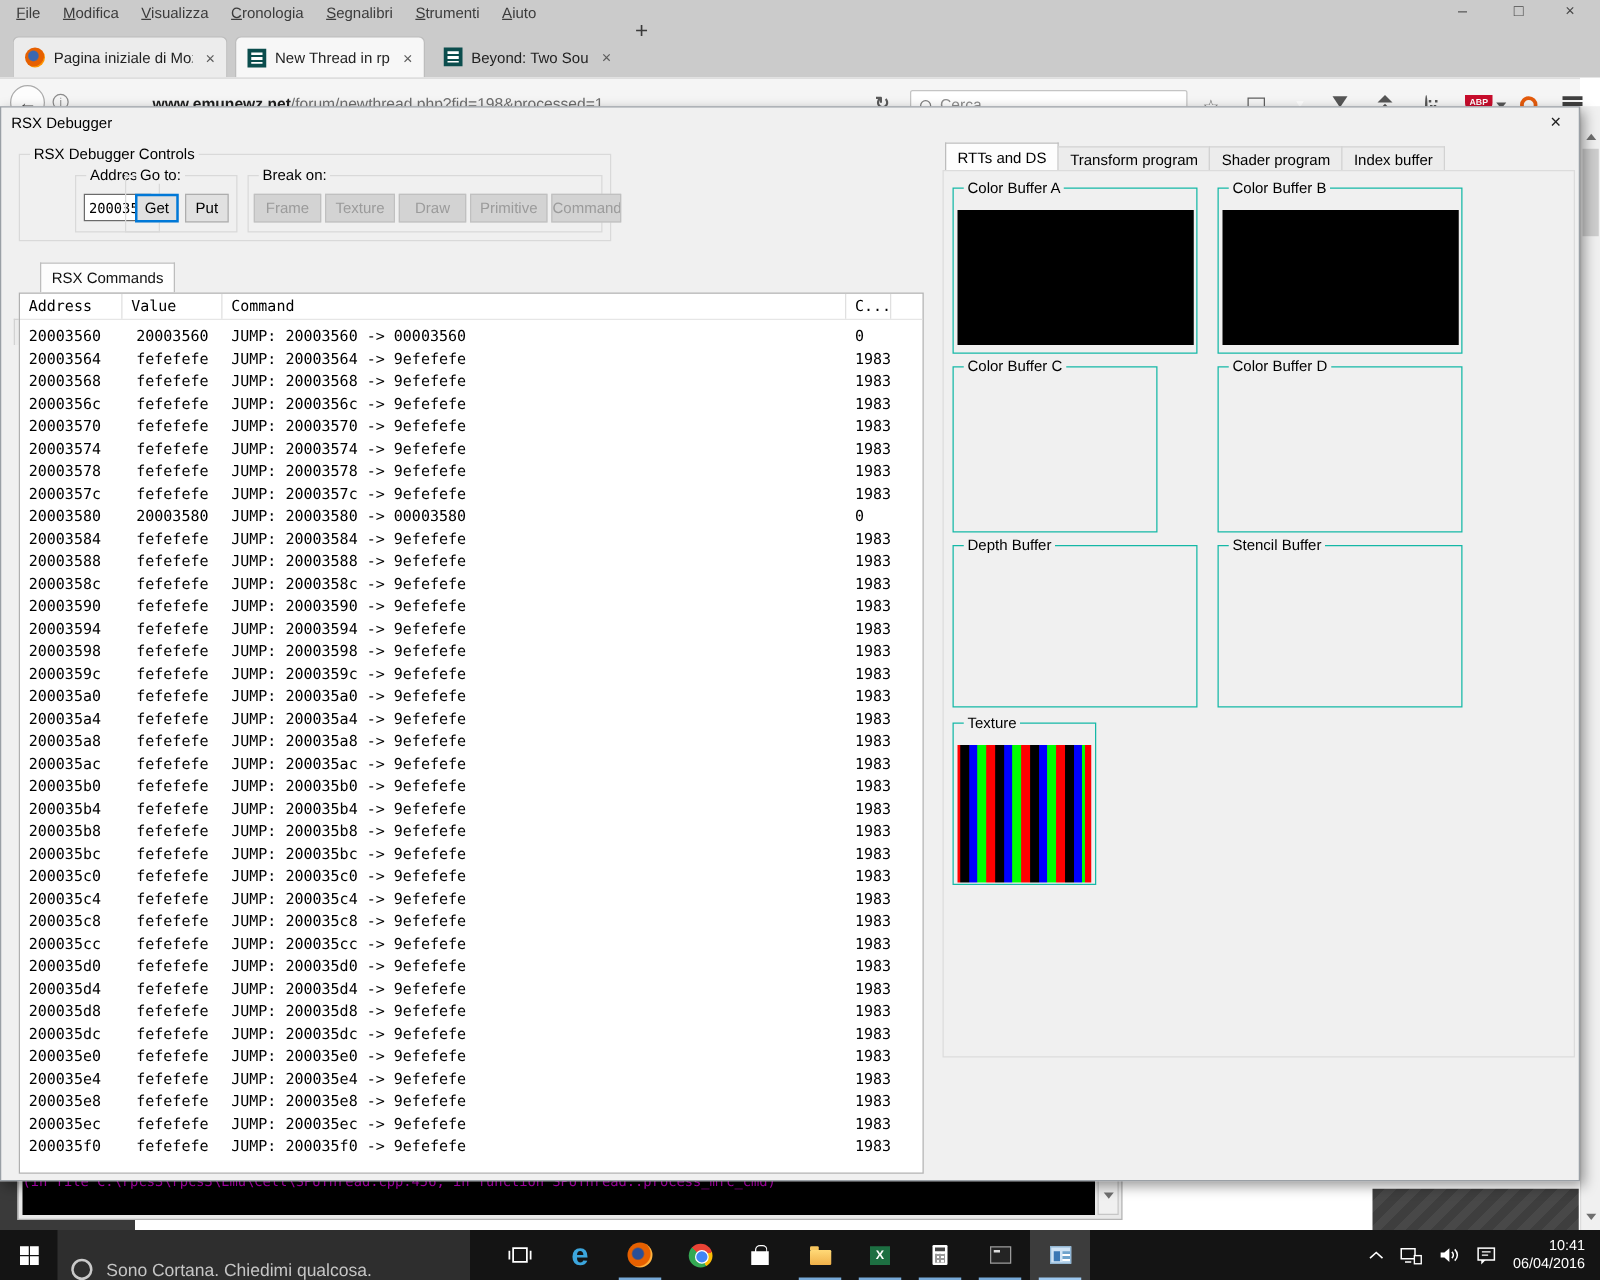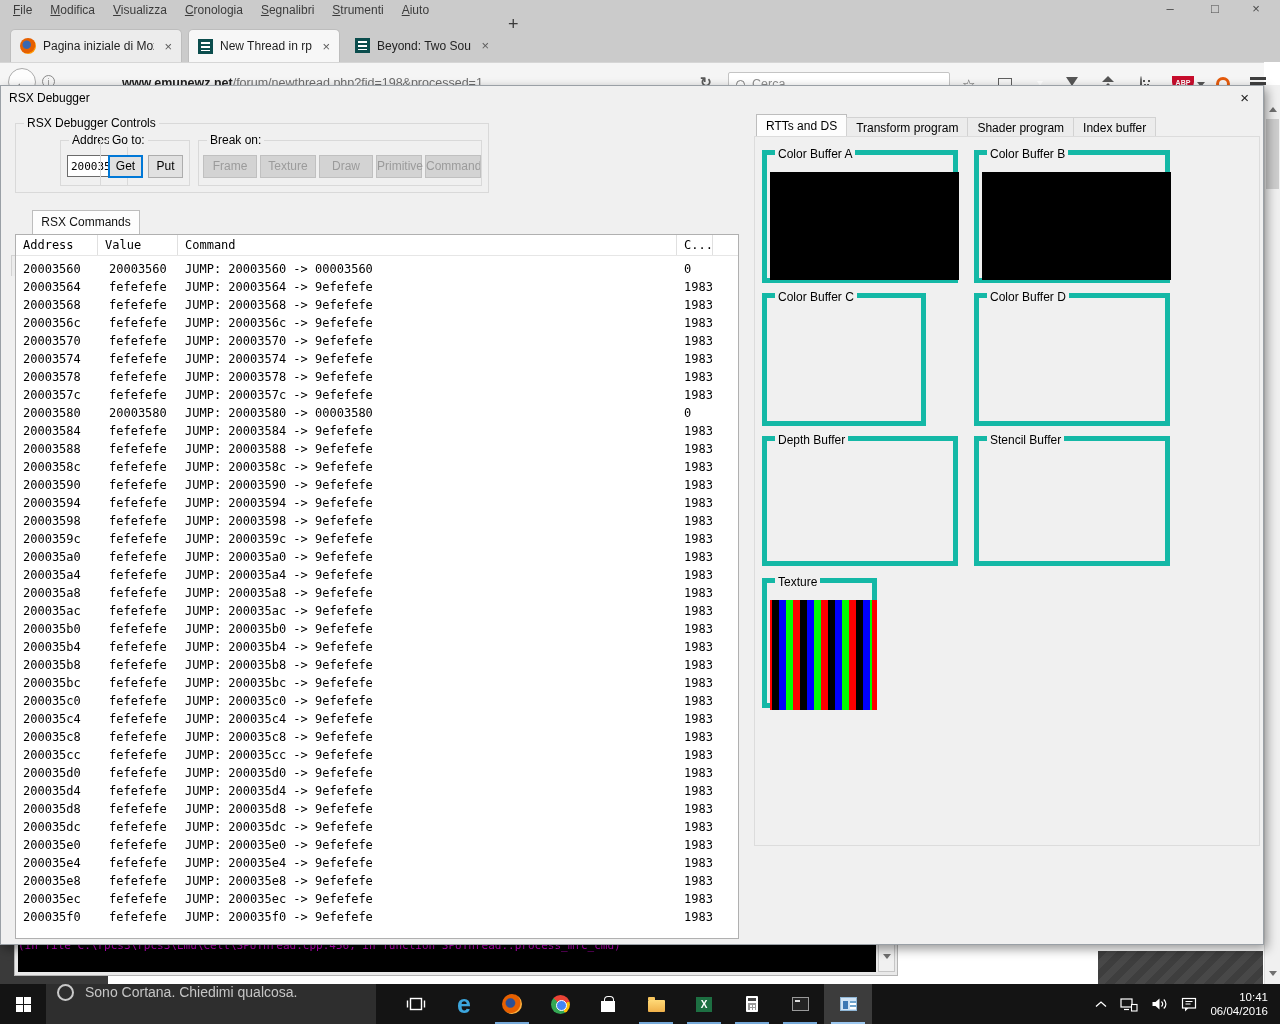--- a/index.html
+++ b/index.html
@@ -111,21 +111,21 @@
     font-family:"DejaVu Sans Mono", monospace; font-size:11px; padding:1px 3px; background:#fff; }
   .goto-grp { left:84px; top:16px; width:90px; height:46px; }
   .break-grp { left:182px; top:16px; width:284px; height:46px; }
   .btn { position:absolute; top:14px; height:23px; background:#e1e1e1; border:1px solid #adadad;
     font-size:12px; text-align:center; line-height:20px; }
   .btn-get { left:7px; width:35px; border:2px solid #0078d7; line-height:18px; }
   .btn-put { left:47px; width:35px; }
   .break-row { position:absolute; left:4px; top:14px; display:flex; gap:3px; }
   .btn-dis { position:static; height:23px; background:#d3d3d3; border:1px solid #c0c0c0; color:#9b9b9b;
     font-size:12px; text-align:center; line-height:21px; }
-  .bd-0{width:54px;} .bd-1{width:56px;} .bd-2{width:54px;} .bd-3{width:46px;} .bd-4{width:56px; overflow:hidden;}
+  .bd-0{width:54px;} .bd-1{width:56px;} .bd-2{width:54px;} .bd-3{width:62px;} .bd-4{width:56px; overflow:hidden;}
 
   .dtabs { position:absolute; left:10px; top:124px; display:flex; align-items:flex-end;flex-direction:column; }
   .dtab { height:21px; padding:0 8px; font-size:12px; background:#ececec; border:1px solid #d2d2d2;
     border-bottom:none; line-height:20px; margin-right:-1px; color:#111; }
   .dtab.active { height:24px; background:#fdfdfd; border:1px solid #bdbdbd; border-bottom:none; line-height:23px; }
 
   .rsx-table { position:absolute; left:14px; top:148px; width:724px; height:705px; background:#fff;
     border:1px solid #b0b0b0; overflow:hidden; font-family:"DejaVu Sans Mono", monospace; font-size:12px; }
   .thead { display:flex; height:21px; border-bottom:1px solid #e6e6e6; }
   .th { padding:3px 4px 0 7px; border-right:1px solid #e0e0e0; }
@@ -135,40 +135,40 @@
   .td { padding:0 4px 0 7px; overflow:hidden; white-space:nowrap; }
   .td-addr { width:82px; } .td-val { width:80px; padding-left:11px; } .td-cmd { width:499px; } .td-cnt { width:36px; }
 
   .rtabs { position:absolute; left:755px; top:28px; display:flex; align-items:flex-end; }
   .rtab { height:21px; padding:0 9px; font-size:12px; background:#ececec; border:1px solid #d2d2d2;
     border-bottom:none; line-height:20px; margin-right:-1px; }
   .rtab.active { height:24px; background:#fdfdfd; border:1px solid #bdbdbd; border-bottom:none; line-height:22px; }
 
   .rpanel { position:absolute; left:753px; top:50px; width:506px; height:710px; background:#f0f0f0;
     border:1px solid #dcdcdc; }
-  .fbox { position:absolute; border:5px solid #14b8a6; }
+  .fbox { position:absolute; border:1px solid #14b8a6; }
   .fbox-label { position:absolute; top:-8px; left:8px; background:#f0f0f0; padding:0 3px; font-size:12px; }
   .fb-0 { left:7px;  top:13px;  width:196px; height:133px; }
   .fb-1 { left:219px; top:13px;  width:196px; height:133px; }
   .fb-2 { left:7px;  top:156px; width:164px; height:133px; }
   .fb-3 { left:219px; top:156px; width:196px; height:133px; }
   .fb-4 { left:7px;  top:299px; width:196px; height:130px; }
   .fb-5 { left:219px; top:299px; width:196px; height:130px; }
   .buffer-img { position:absolute; left:3px; top:17px; width:189px; height:108px; }
   .buffer-img.filled { background:#000; }
   .fb-tex { left:7px; top:441px; width:115px; height:130px; }
   .texture-img { position:absolute; left:3px; top:17px; width:107px; height:110px; background:#000; }
 
   
   .taskbar { position:absolute; left:0; top:984px; width:1280px; height:40px; background:#141414;
     display:flex; align-items:center; z-index:30; }
   .tb-start { width:46px; height:40px; display:flex; align-items:center; justify-content:center; }
   .winlogo { width:15px; height:15px; display:grid; grid-template-columns:7px 7px; grid-template-rows:7px 7px; gap:1px; }
   .winlogo span { background:#fff; }
-  .cortana-box { width:330px; height:40px; background:#2e2e2e; display:flex; align-items:flex-start; gap:11px;
+  .cortana-box { width:330px; height:40px; background:#2e2e2e; display:flex; align-items:flex-end; gap:11px;
     padding-left:11px; }
   .cortana-circle { width:17px; height:17px; border:2px solid #c9c9c9; border-radius:50%; flex:0 0 17px; }
   .cortana-text { color:#c5c5c5; font-size:14px; white-space:nowrap; }
   .tb-btn { width:48px; height:40px; display:flex; align-items:center; justify-content:center; position:relative; }
   .tb-btn.running::after { content:""; position:absolute; left:7px; right:7px; bottom:0; height:2px; background:#76a9d8; }
   .tb-btn.active-app { background:#3c3c3c; }
   .tb-btn.active-app::after { background:#9cc7ef; }
   .tb-gap { width:16px; }
   .edge-e { font-size:25px; font-weight:bold; color:#3ca6dd; line-height:22px; }
   .ff-circle { width:20px; height:20px; border-radius:50%;

